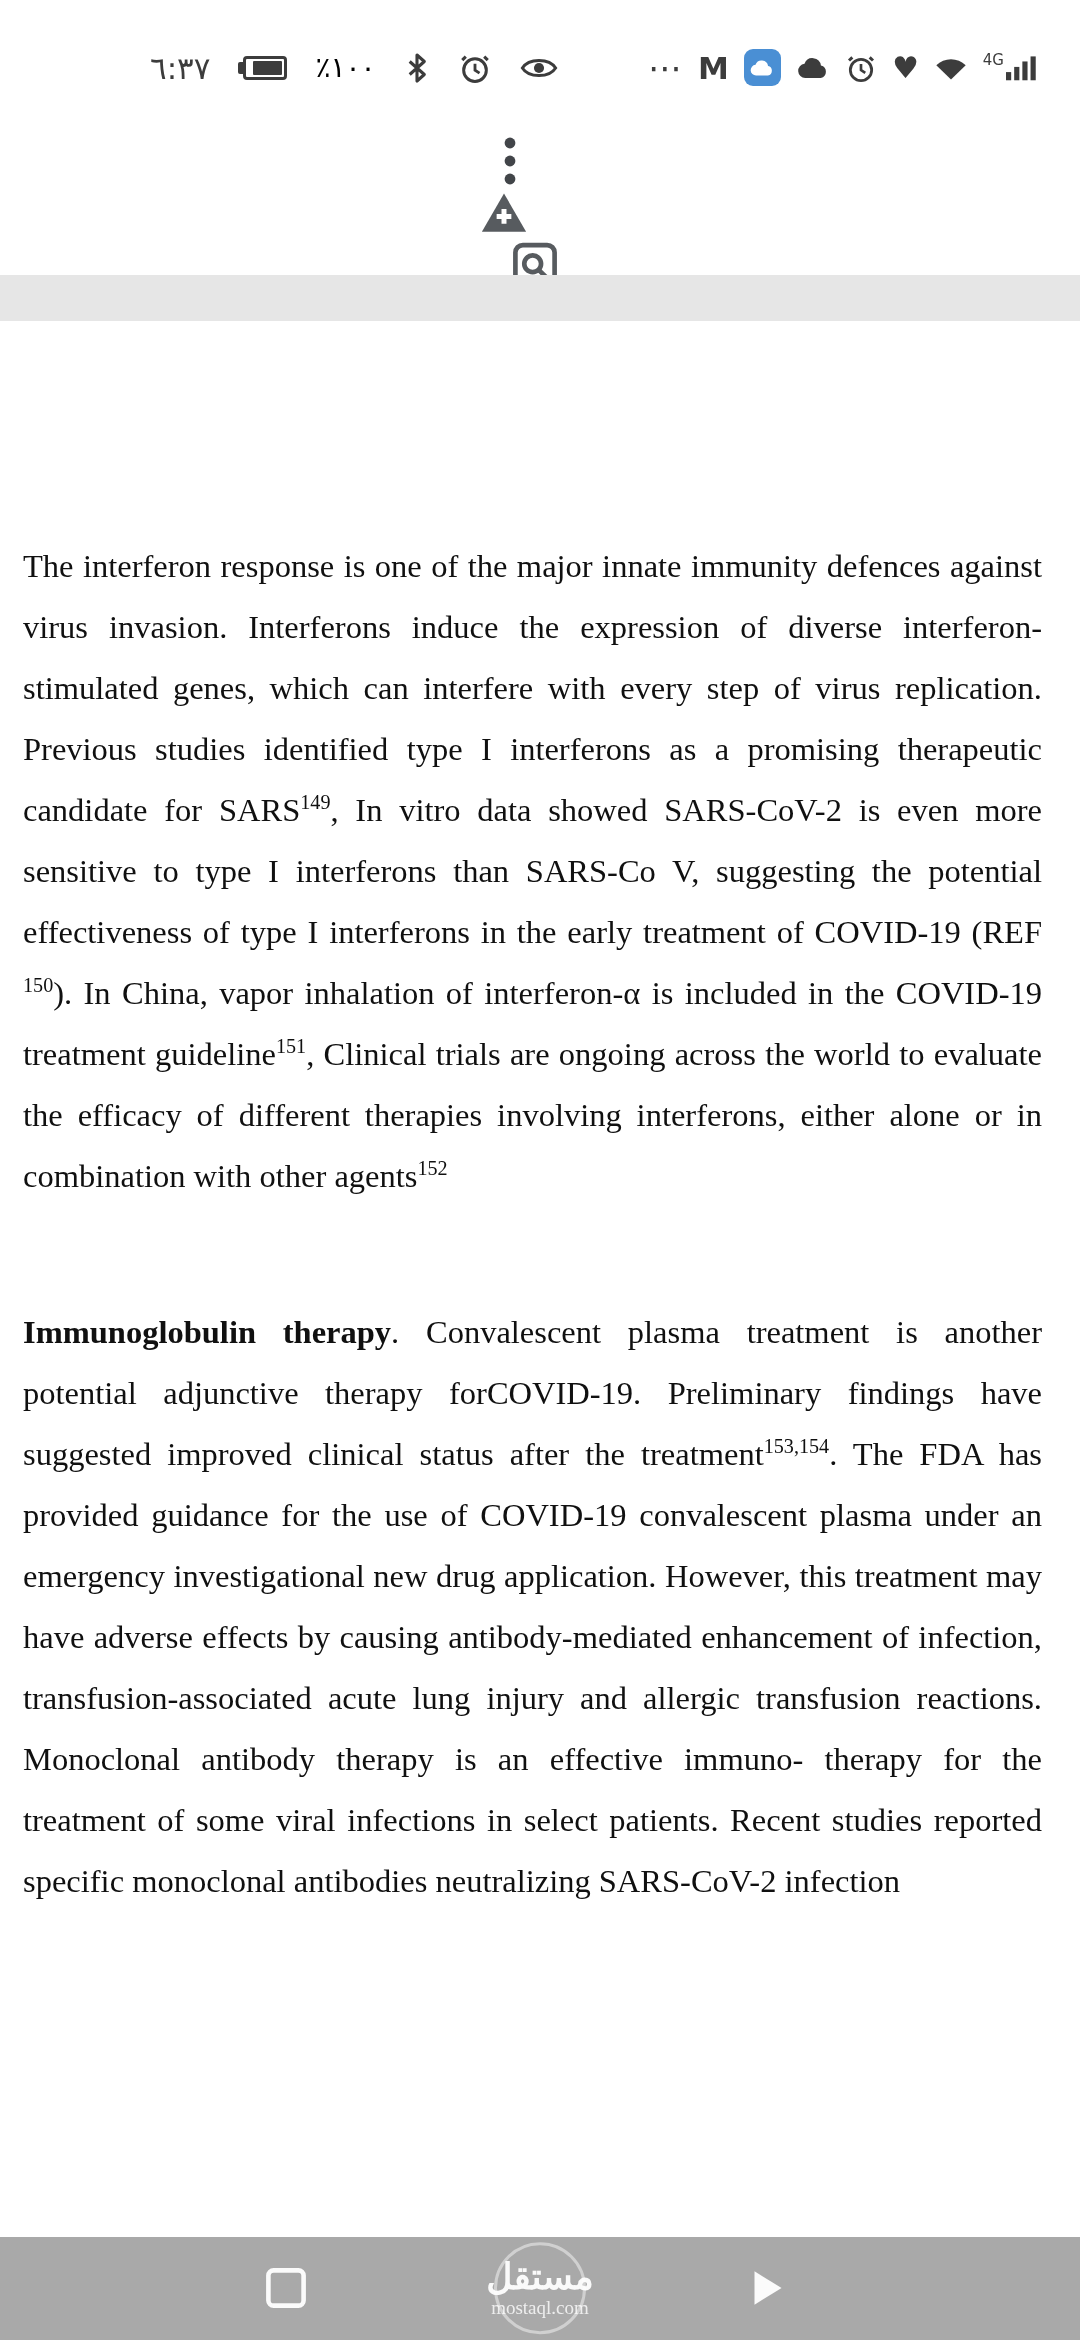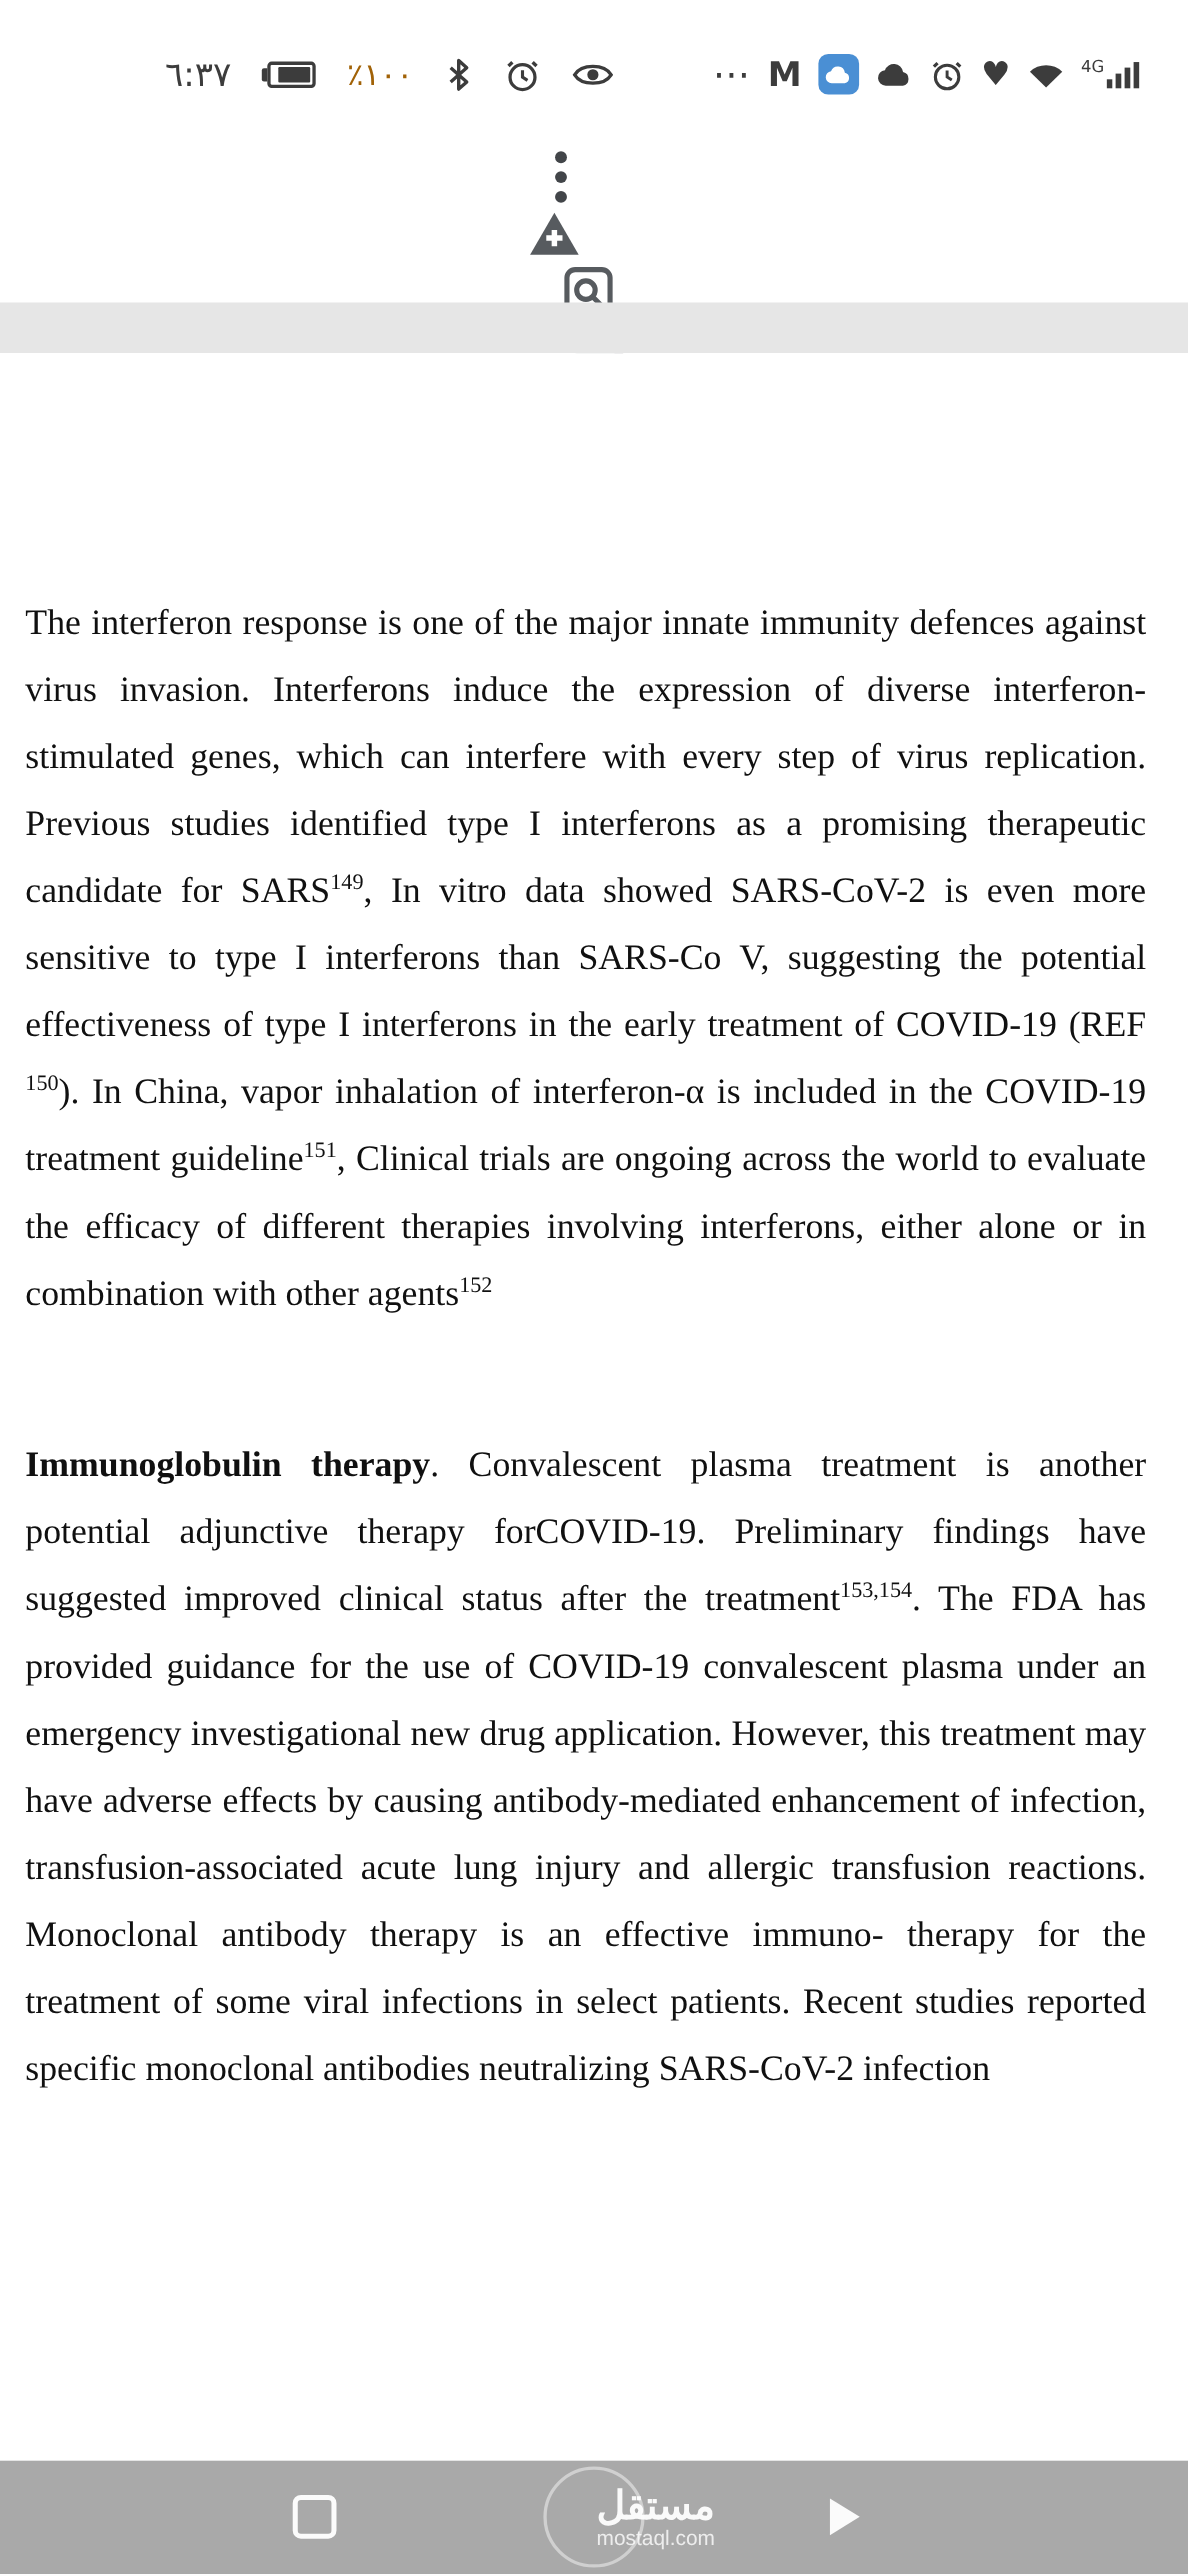--- a/index.html
+++ b/index.html
@@ -15,21 +15,21 @@
   .status-bar{
     position:absolute; top:0; left:0; right:0; height:135px;
     display:flex; align-items:center; justify-content:space-between;
     padding:0 44px 0 150px;
     color:#3c3c3c;
     font-family:"DejaVu Sans", sans-serif;
   }
   .sb-group{ display:flex; align-items:center; gap:28px; }
   .sb-group.right{ gap:15px; }
   .sb-time{ font-size:31px; color:#3c3c3c; }
-  .sb-text{ font-size:28px; color:#a16207; }
+  .sb-text{ font-size:28px; color:#000000; }
   .sb-icon{ display:inline-flex; align-items:center; justify-content:center; color:#3c3c3c; }
   .battery{ display:inline-flex; align-items:center; }
   .battery-nub{ width:5px; height:12px; background:#3c3c3c; border-radius:2px 0 0 2px; }
   .battery-body{ width:44px; height:24px; border:3px solid #3c3c3c; border-radius:4px; padding:2px; display:flex; }
   .battery-fill{ background:#3c3c3c; height:100%; width:88%; border-radius:1px; margin-left:auto; }
   .more-glyph{ font-size:34px; line-height:1; color:#3c3c3c; letter-spacing:1px; }
   .gmail-m{ font-size:31px; font-weight:700; color:#3c3c3c; }
   .cloud-app{ width:37px; height:37px; border-radius:9px; display:flex; align-items:center; justify-content:center; }
   .heart-glyph{ font-size:30px; color:#3c3c3c; line-height:1; }
   .signal-wrap{ display:inline-flex; align-items:flex-start; gap:2px; color:#3c3c3c; }
@@ -88,21 +88,21 @@
   }
   .nav-btn{
     position:absolute; background:none; border:none; padding:0; cursor:pointer;
     display:flex; align-items:center; justify-content:center;
     color:rgba(255,255,255,0.95);
   }
   .nav-recents{ left:262px; top:27px; }
   .nav-back{ left:742px; top:26px; }
   .watermark{
     position:absolute; left:50%; top:50%; transform:translate(-50%,-50%);
-    text-align:right; color:#ffffff; font-family:Liberation Sans, sans-serif;
+    text-align:center; color:#ffffff; font-family:Liberation Serif, serif;
     width:220px;
   }
   .watermark-ring{
     position:absolute; left:50%; top:50%; transform:translate(-50%,-50%);
     width:92px; height:92px; border:3px solid rgba(255,255,255,0.45); border-radius:50%;
   }
   .watermark-title{ font-size:36px; font-weight:700; line-height:1.1; opacity:0.95; position:relative; }
   .watermark-sub{ font-size:19px; opacity:0.8; position:relative; margin-top:0; }
 </style>
 </head>

